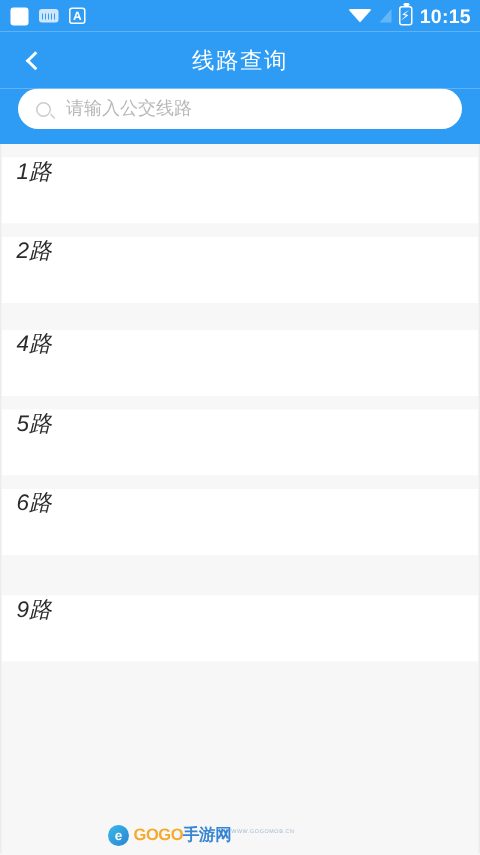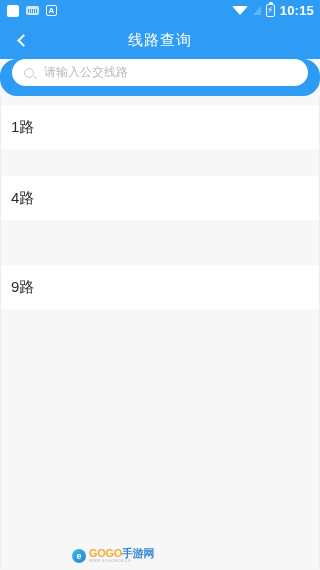--- a/index.html
+++ b/index.html
@@ -39,45 +39,45 @@
   .header { height:38px; background:#2e9cf5; display:flex; align-items:center;
             position:relative; }
   .back-btn { width:44px; height:38px; display:flex; align-items:center;
               justify-content:center; cursor:pointer; }
   .chev { width:9px; height:9px; border-left:2px solid #ffffff;
           border-bottom:2px solid #ffffff; transform:rotate(45deg); margin-left:3px; }
   .title { position:absolute; left:0; right:0; text-align:center;
            color:#ffffff; font-size:15px; letter-spacing:1px; pointer-events:none; }
 
   
-  .search-wrap { background:#2e9cf5; padding:0 12px 10px 12px;border-radius:17px; }
+  .search-wrap { background:#2e9cf5; padding:0 12px 10px 12px; }
   .search-box { height:27px; background:#ffffff; border-radius:14px;
                 display:flex; align-items:center; padding:0 12px; }
   .mag { width:10px; height:10px; border:1.4px solid #cccccc; border-radius:50%;
          position:relative; flex:none; }
   .mag::after { content:""; position:absolute; right:-4px; bottom:-2px;
          width:4px; height:1.4px; background:#cccccc; transform:rotate(45deg); }
   .search-ph { margin-left:10px; color:#b8b8b8; font-size:12px; }
 
   
   .list { background:#f7f7f8; height:473px; overflow:hidden;
           border-left:1px solid #ececec; border-right:1px solid #ececec; }
   .gap { height:9px; background:#f7f7f8; }
-  .row { height:44px; background:#ffffff; display:flex; align-items:center;
-         padding-left:10px; cursor:pointer; }
+  .row { height:44px; background:#ffffff; display:flex; align-items:flex-start;
+         padding-left:10px; cursor:pointer;font-style:italic; }
   .row-label { font-size:15px; color:#2b2b2b; }
 
   
   .watermark { position:absolute; left:72px; bottom:6px;
                display:flex; align-items:center; gap:3px; opacity:.95; }
   .wm-circle { width:14px; height:14px; border-radius:50%;
                background:linear-gradient(135deg,#2fb6e8,#1f7fd0);
                color:#ffffff; font-size:9px; line-height:14px; text-align:center;
                font-weight:bold; }
-  .wm-text { display:flex; flex-direction:column; line-height:1; }
+  .wm-text { display:flex; flex-direction:row; line-height:1; }
   .wm-main { font-size:11px; font-weight:bold; letter-spacing:-.3px; }
   .wm-main .o1 { color:#f5a623; }
   .wm-main .o2 { color:#f5a623; }
   .wm-main .cn { color:#2e7fd0; }
   .wm-sub { font-size:3.6px; color:#9bb6cf; letter-spacing:.4px; margin-top:1px; }
 </style>
 </head>
 <body>
 
 <div class="phone">
@@ -115,31 +115,40 @@
   </div>
 
   <div class="list">
     <div class="gap"></div>
 
     <div class="row">
       <span class="row-label">1路</span>
     </div>
     <div class="gap"></div>
 
+    <div class="row">
+      <span class="row-label">2路</span>
+    </div>
     <div class="gap"></div>
 
     <div class="gap"></div>
 
     <div class="row">
       <span class="row-label">4路</span>
     </div>
     <div class="gap"></div>
 
+    <div class="row">
+      <span class="row-label">5路</span>
+    </div>
     <div class="gap"></div>
 
+    <div class="row">
+      <span class="row-label">6路</span>
+    </div>
     <div class="gap"></div>
 
     <div class="gap"></div>
 
     <div class="gap"></div>
 
     <div class="row">
       <span class="row-label">9路</span>
     </div>
   </div>

